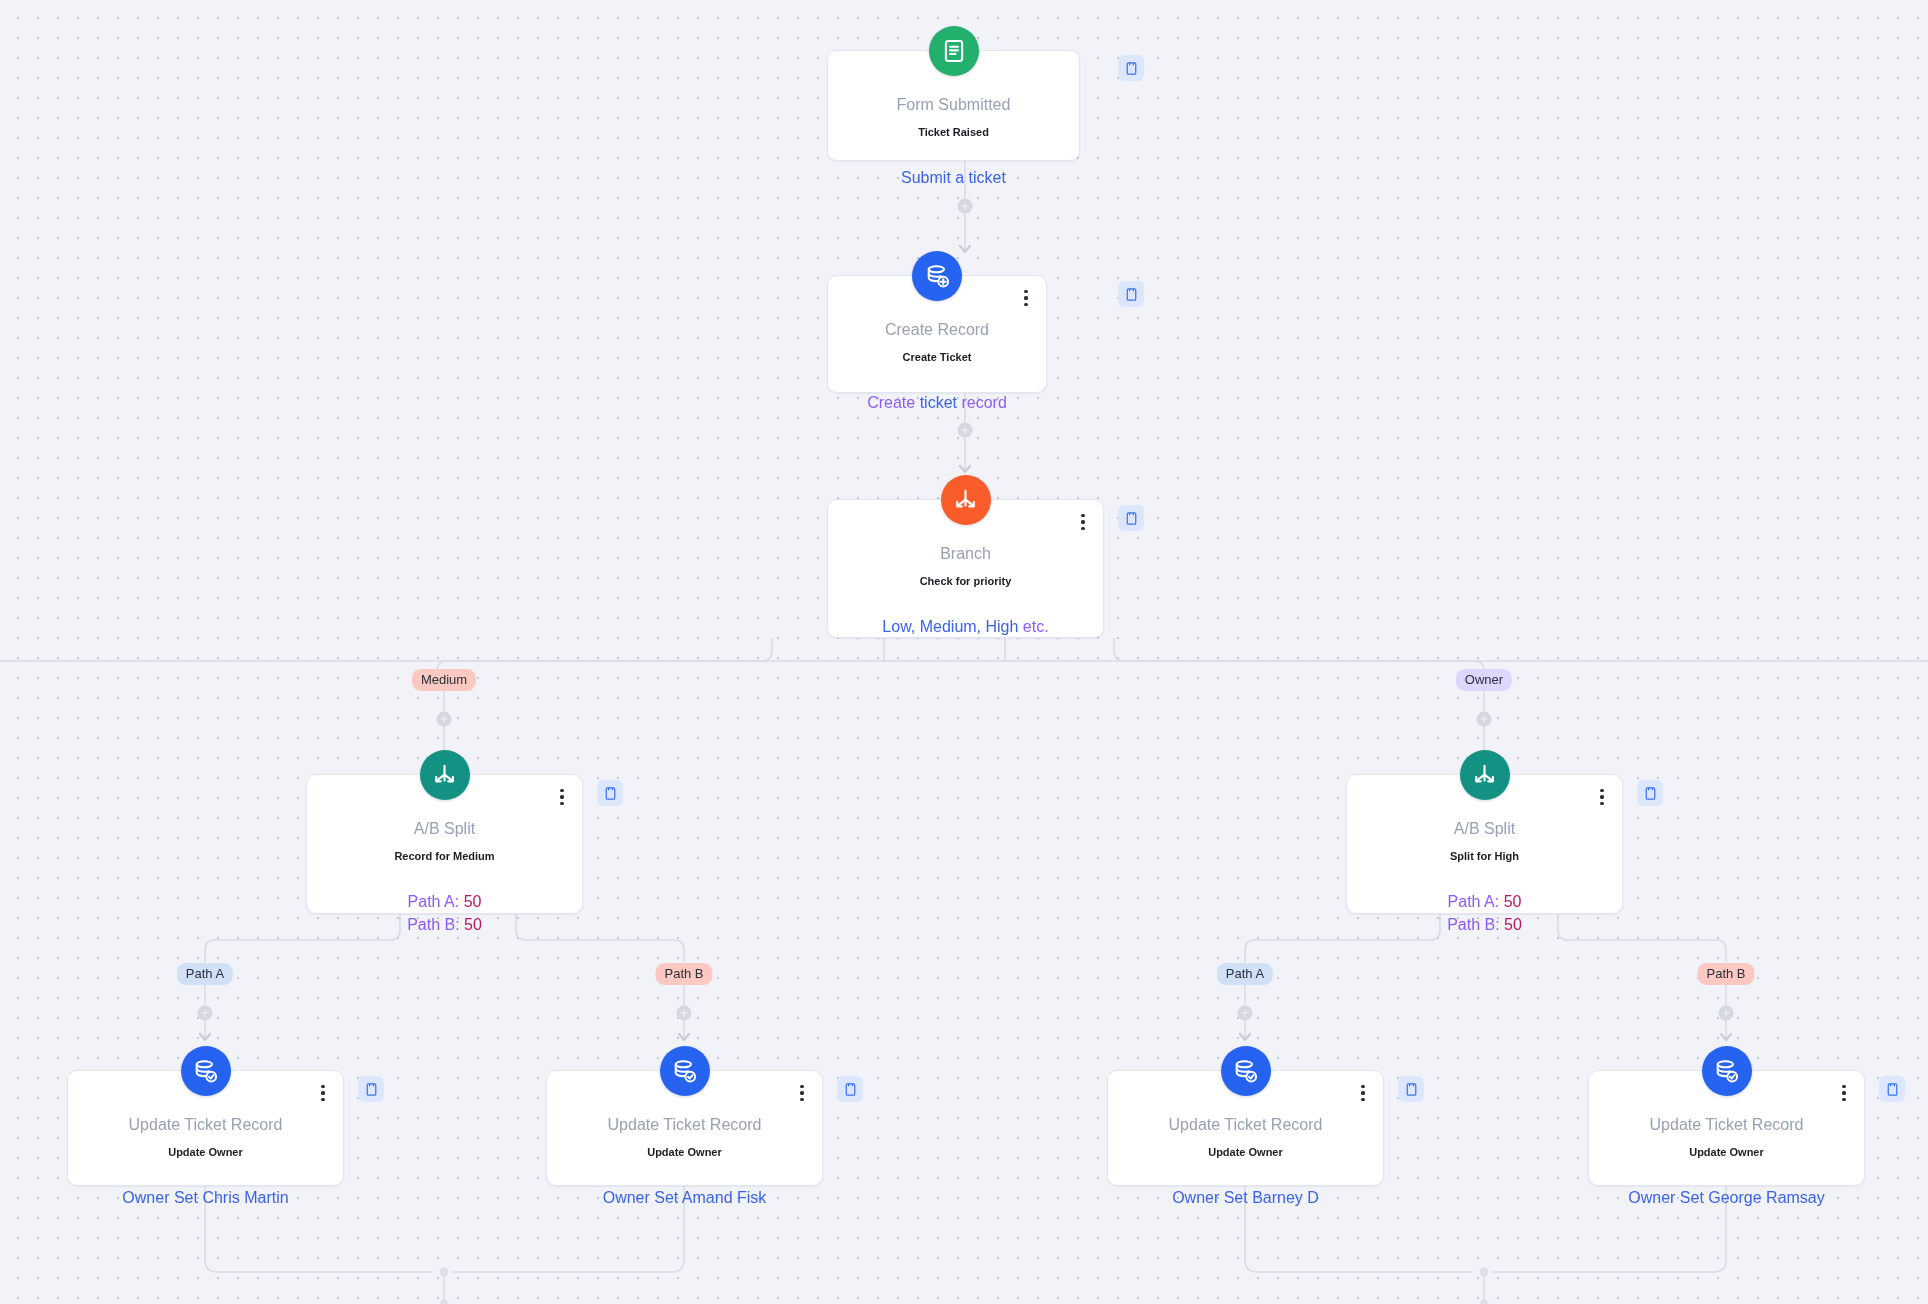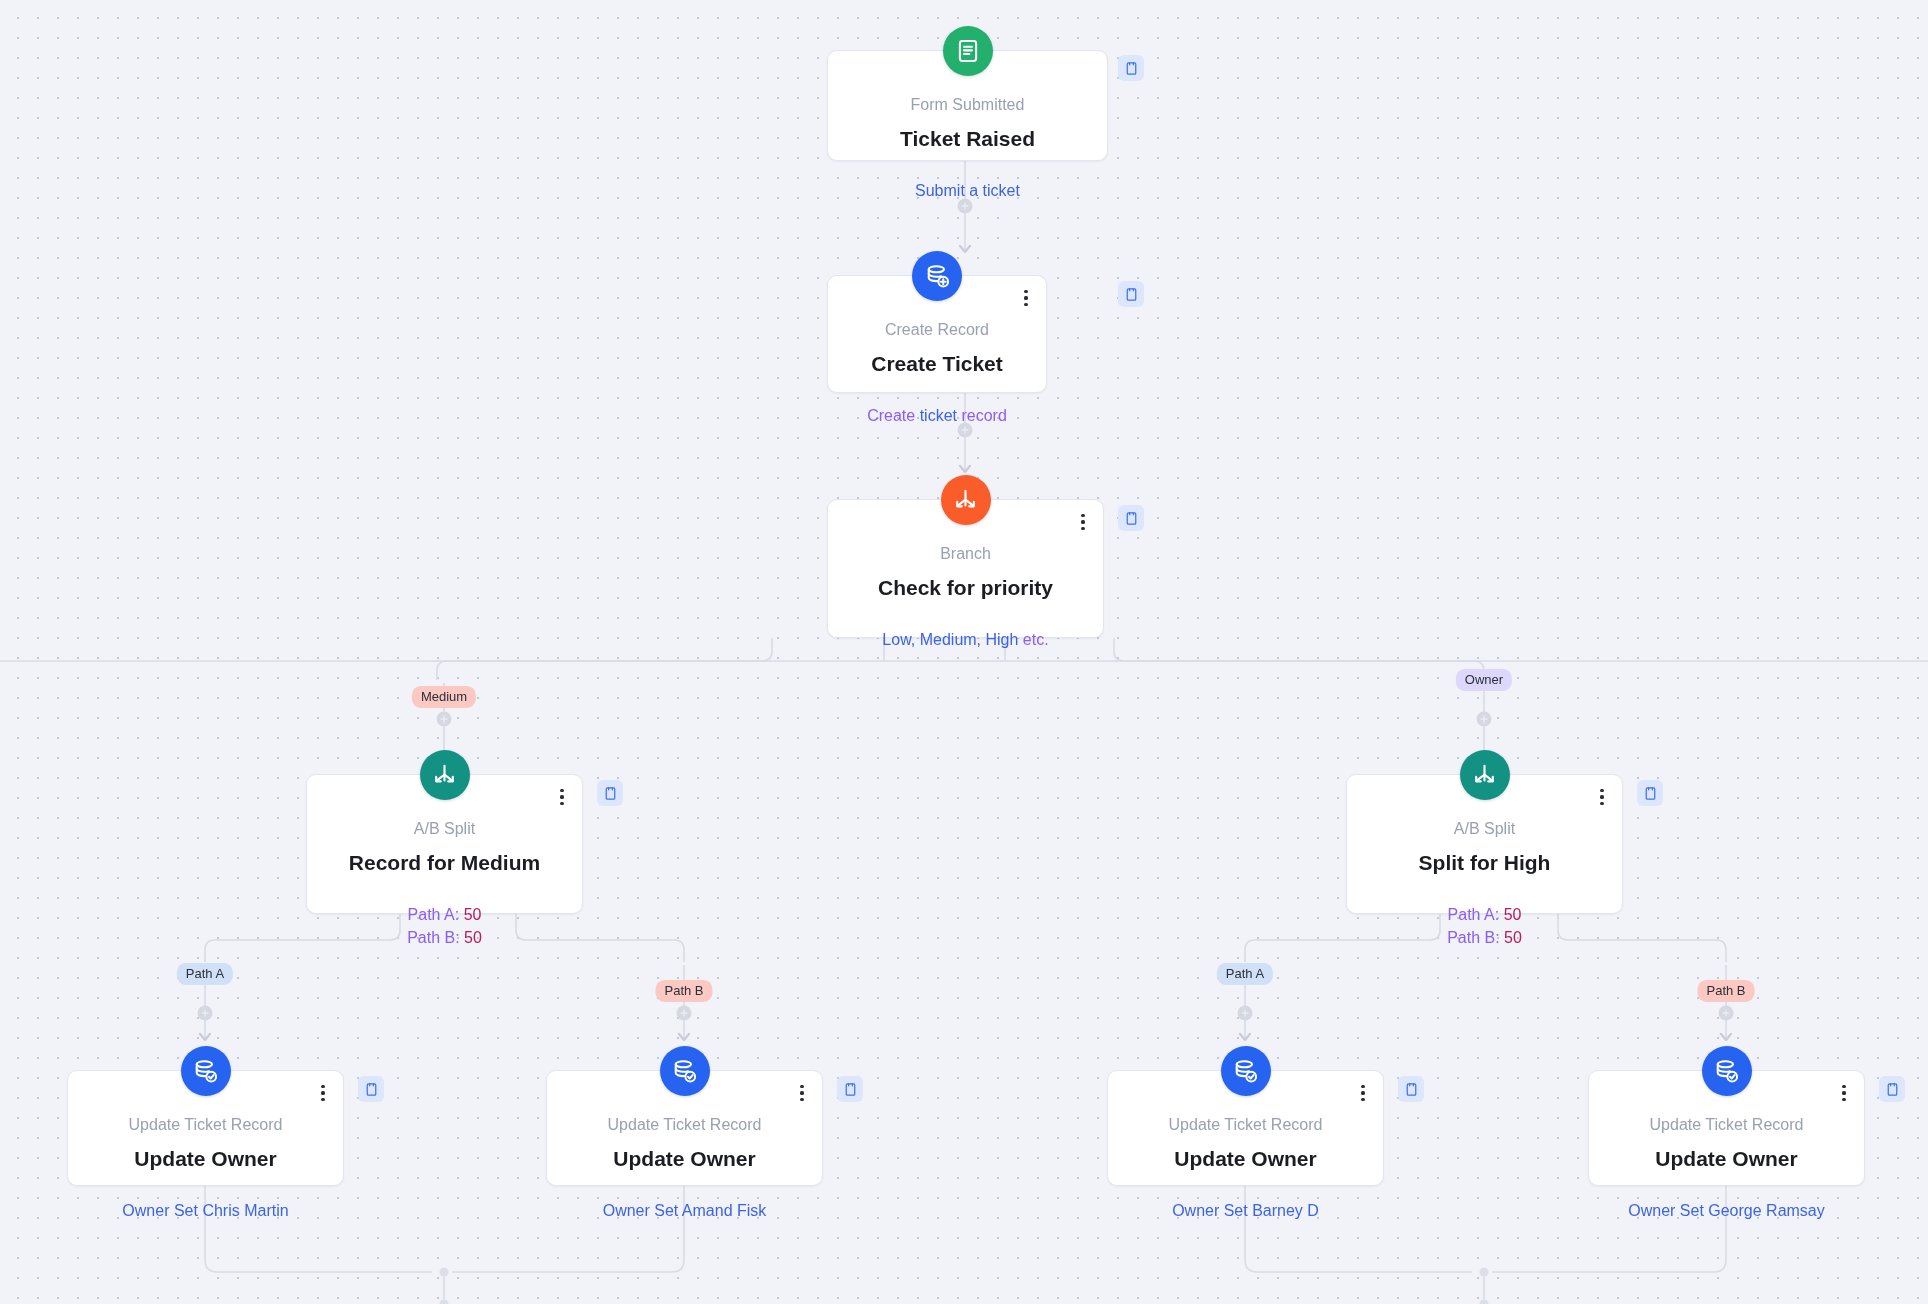--- a/index.html
+++ b/index.html
@@ -29,21 +29,21 @@
     box-sizing:border-box;
   }
   .node-body{
     padding:44px 16px 16px;
     text-align:center;
   }
   .node-type{
     font-size:16px;color:#98a0b3;line-height:1.3;margin-bottom:9px;font-weight:400;
   }
   .node-title{
-    font-size:21px;color:#1b1d23;font-weight:700;line-height:1.3;
+    font-size:11px;color:#1b1d23;font-weight:700;line-height:1.3;
   }
   .node-sub{
     margin-top:27px;font-size:16px;color:#7d8597;line-height:1.45;
   }
   .node-sub .lnk{color:#3b63e8;}
   .node-sub.link{color:#3b63e8;}
   .node-sub .stat{color:#be185d;}
   .node-sub .plain{color:#8b5cf6;}
 
   
@@ -84,21 +84,21 @@
   .pill{
     position:absolute;
     transform:translate(-50%,-50%);
     padding:3px 9px;
     border-radius:9px;
     font-size:13px;
     line-height:1.25;
     white-space:nowrap;
     z-index:3;
   }
-  .p-red{background:#fbc9c2;color:#2b2f3a;margin-top:17px;}
+  .p-red{background:#fbc9c2;color:#2b2f3a;}
   .p-purple{background:#ddd7fb;color:#2b2f3a;}
   .p-blue{background:#cfe0f7;color:#2b2f3a;}
 
   
   .plus{
     position:absolute;
     width:15px;height:15px;border-radius:50%;
     background:#d5d8e0;
     transform:translate(-50%,-50%);
     display:flex;align-items:center;justify-content:center;
@@ -179,21 +179,21 @@
   <div class="mdot" style="left:444px;top:1304px;"></div>
   <div class="mdot" style="left:1484px;top:1304px;"></div>
 
   <div class="pill p-red" style="left:444px;top:680px;">Medium</div>
   <div class="pill p-purple" style="left:1484px;top:680px;">Owner</div>
   <div class="pill p-blue" style="left:205px;top:974px;">Path A</div>
   <div class="pill p-red" style="left:684px;top:974px;">Path B</div>
   <div class="pill p-blue" style="left:1245px;top:974px;">Path A</div>
   <div class="pill p-red" style="left:1726px;top:974px;">Path B</div>
 
-  <div class="node" style="left:827px;top:50px;width:281px;height:111px;">
+  <div class="node" style="left:827px;top:50px;width:253px;height:111px;">
     <div class="badge b-green">
       <svg width="26" height="26" viewBox="0 0 24 24" fill="none" stroke="#ffffff" stroke-width="1.9" stroke-linecap="round" stroke-linejoin="round">
         <rect x="4.5" y="2.8" width="15" height="18.4" rx="2.2"></rect>
         <line x1="8.3" y1="8" x2="15.7" y2="8"></line>
         <line x1="8.3" y1="11.4" x2="15.7" y2="11.4"></line>
         <line x1="8.3" y1="14.8" x2="13.3" y2="14.8"></line>
       </svg>
     </div>
     <div class="node-body">
       <div class="node-type">Form Submitted</div>

